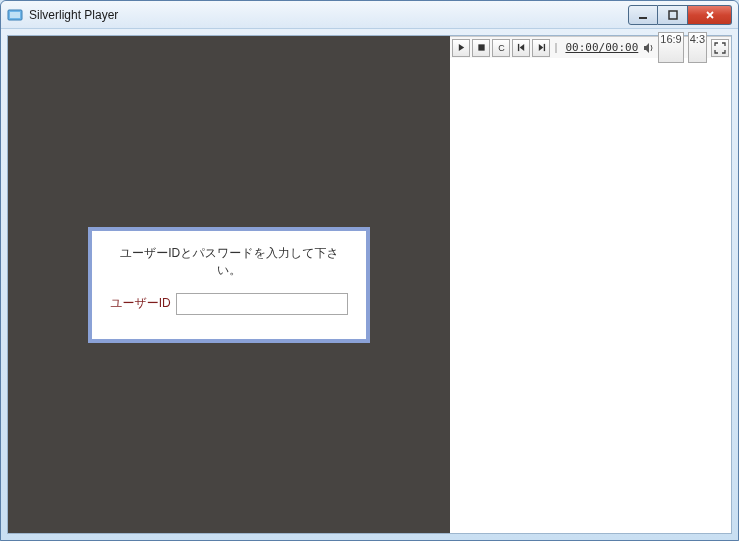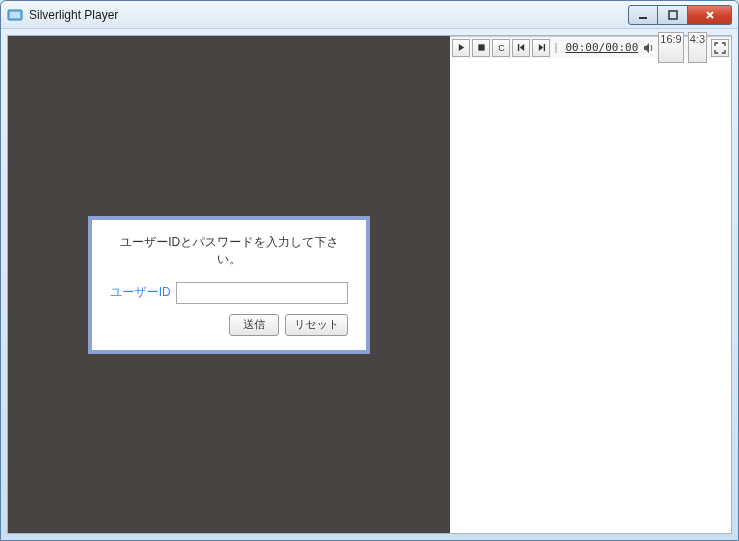--- a/index.html
+++ b/index.html
@@ -103,21 +103,21 @@
   margin-bottom: 14px;
   font-size: 12px;
 }
 .form-row {
   display: flex;
   align-items: center;
   margin-bottom: 10px;
 }
 .form-label {
   width: 66px;
-  color: #3b82f6;
+  color: #7f1d1d;
   font-size: 12px;
   text-align: left;
 }
 .form-input {
   flex: 1;
   height: 22px;
   border: 1px solid #a8a8a8;
   background: #fff;
   padding: 0 4px;
   font-size: 12px;
@@ -233,24 +233,20 @@
 
       <div class="login-box">
         <div class="login-title">ユーザーIDとパスワードを入力して下さい。</div>
 
         <div class="form-row">
           <div class="form-label">ユーザーID</div>
           <input class="form-input" type="text" value="" style="">
         </div>
 
 
-        <div class="form-buttons">
-          <button class="form-btn">送信</button>
-          <button class="form-btn">リセット</button>
-        </div>
       </div>
 
     </div>
 
     <div class="player-bar">
       <div class="pbtn first">
         <svg viewBox="0 0 10 10">
             <path d="M2 1 L8 5 L2 9 Z"></path>
           </svg>
       </div>

